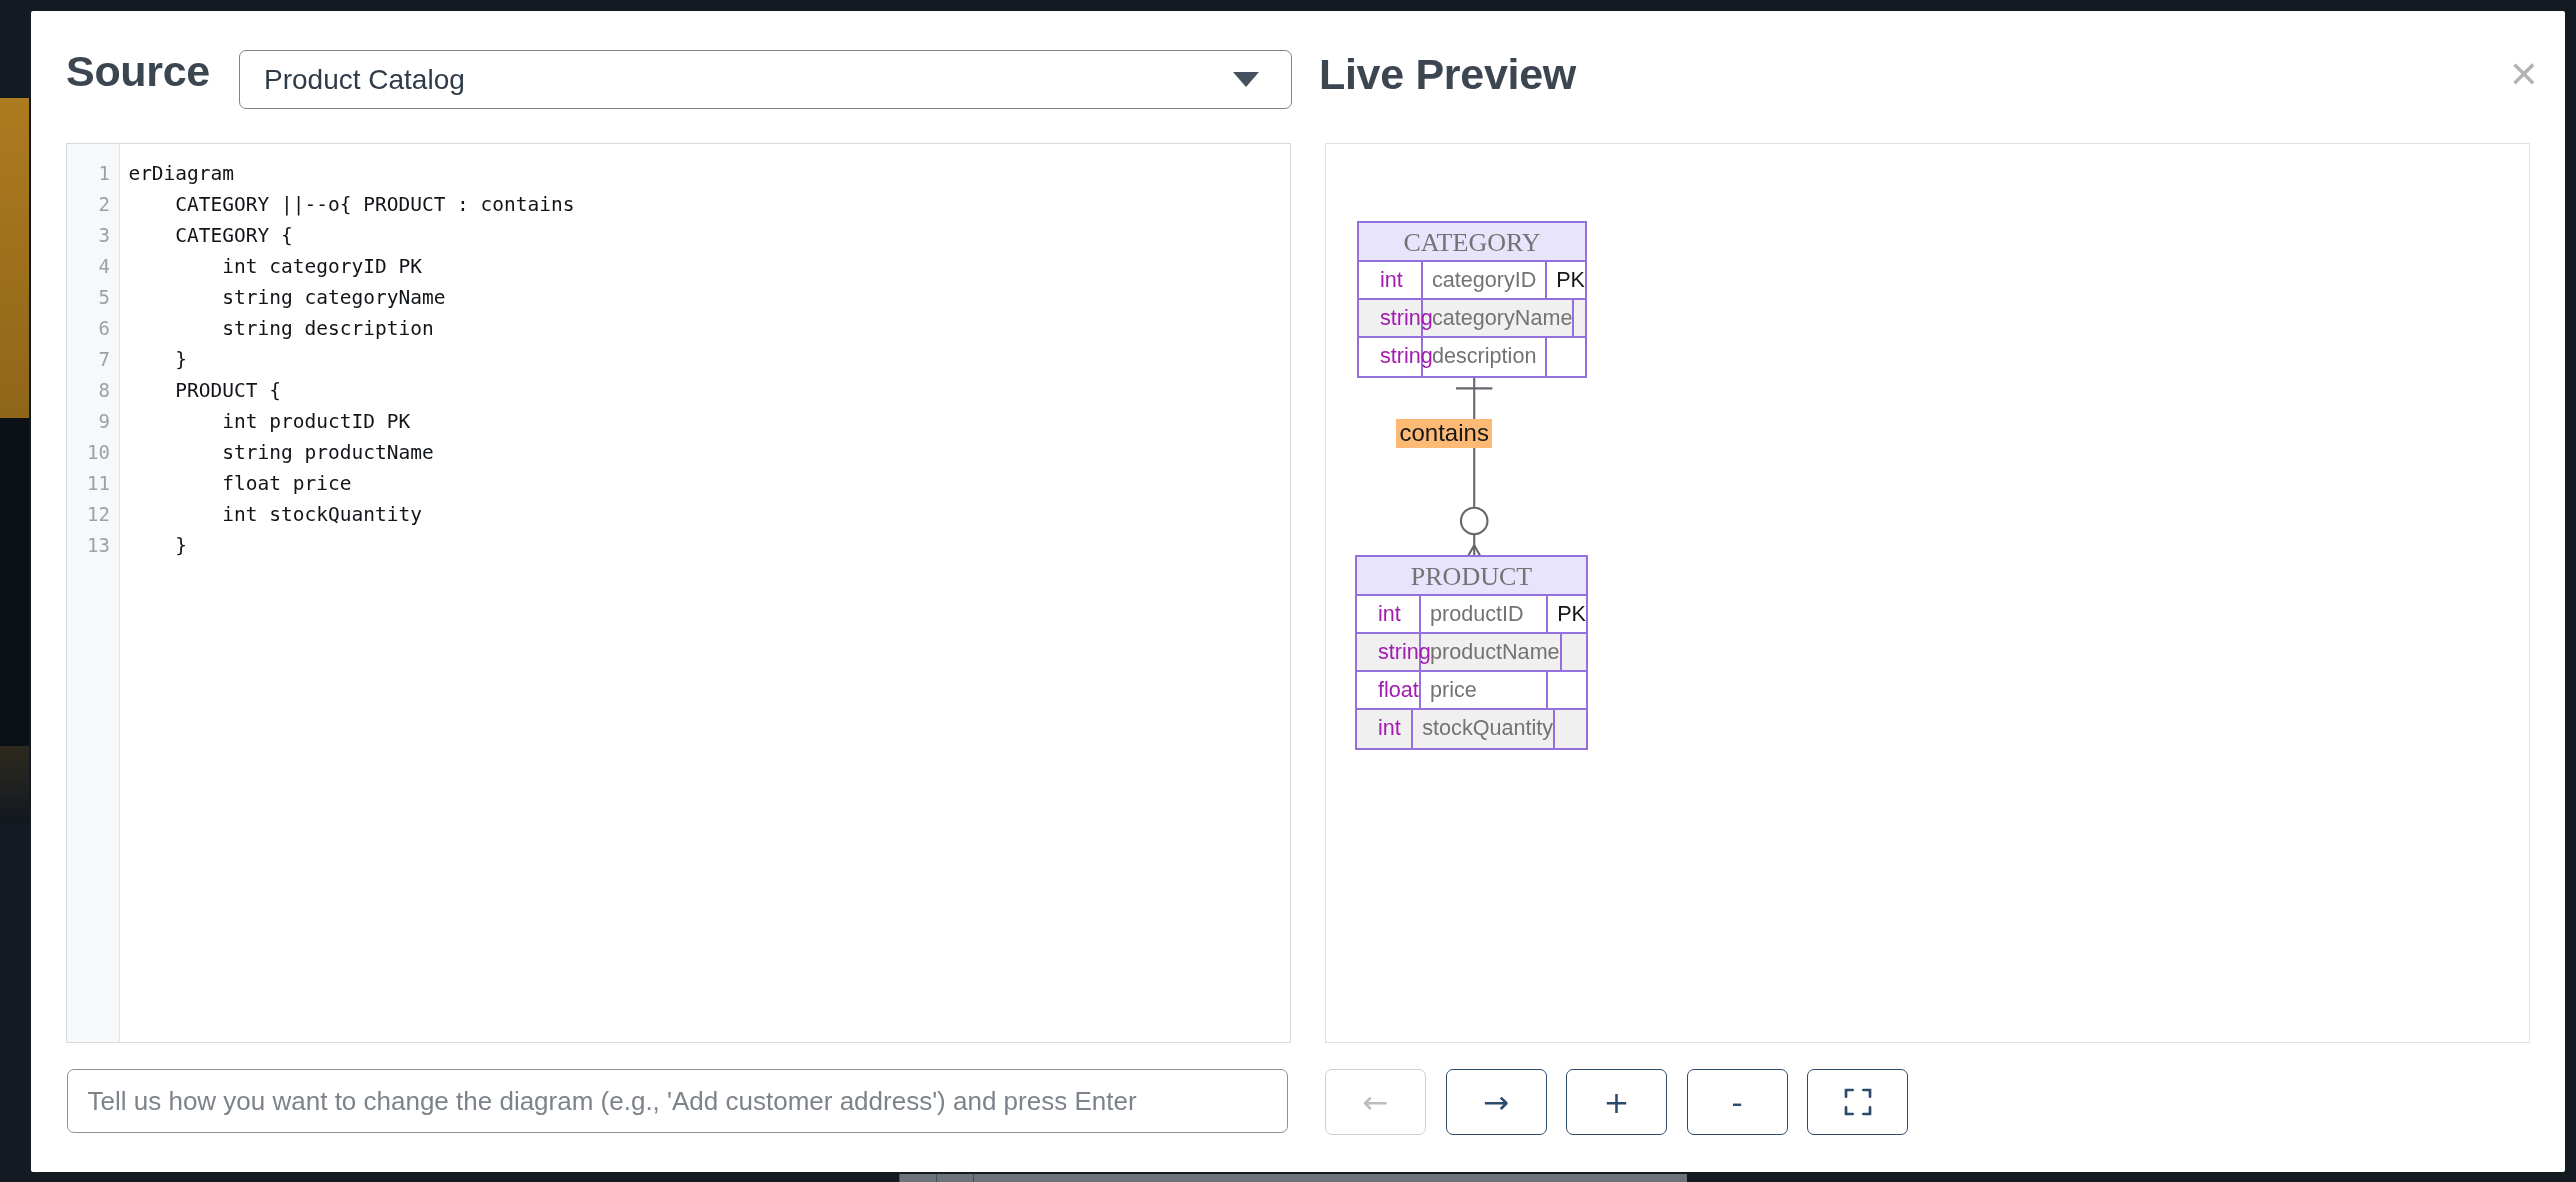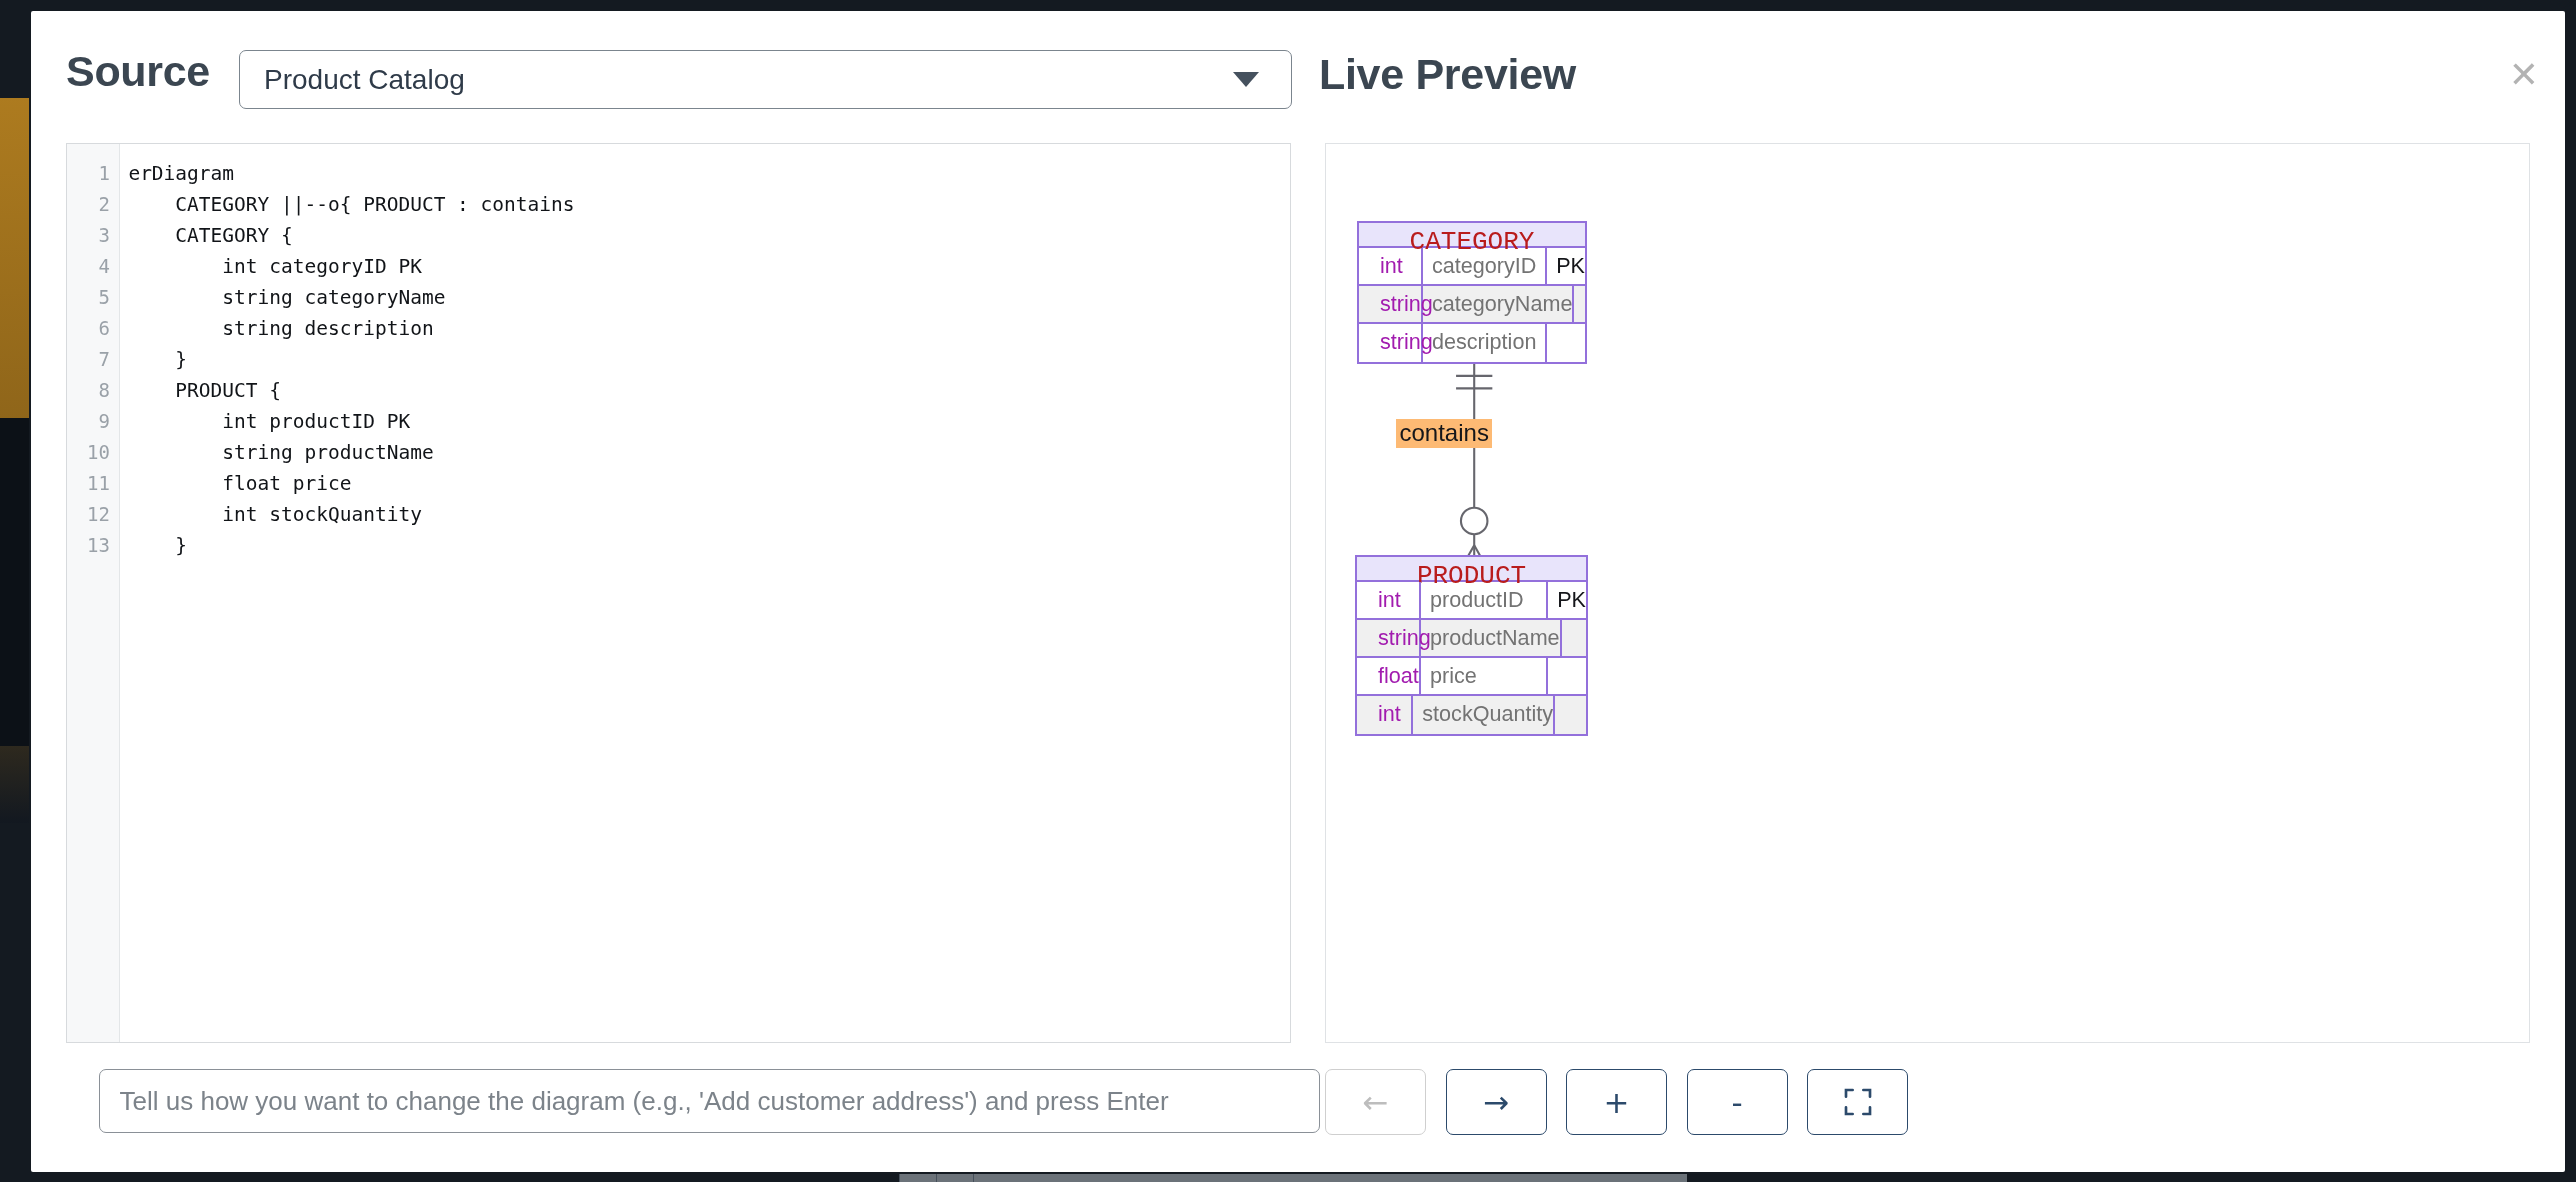--- a/index.html
+++ b/index.html
@@ -147,21 +147,20 @@
     position: absolute;
     left: 36px; top: 953px;
     width: 1221px; height: 64px;
     border: 1.4px solid #8a9097;
     border-radius: 7px;
     background: #ffffff;
     padding: 0 19.5px;
     font-family: "Liberation Sans", sans-serif;
     font-size: 26px;
     color: #6f767d;
-    margin-left: 32px;
   }
   #prompt-input::placeholder { color: #7c838a; opacity: 1; }
 
   
   #preview-canvas {
     position: absolute;
     left: 1294px; top: 26.5px;
     width: 1205px; height: 900px;
     border: 1.4px solid #dfe2e5;
     background: #ffffff;
@@ -176,24 +175,24 @@
   .entity {
     position: absolute;
     border: 2.1px solid #9370db;
     background: #ffffff;
   }
   .entity .ent-title {
     background: #e8e4fb;
     border-bottom: 2.1px solid #9370db;
     text-align: center;
     font-size: 26px;
-    color: #b91c1c;
-    height: 25px;
+    color: #737373;
+    height: 39px;
     line-height: 39px;
-    font-family: Liberation Mono, monospace;
+    font-family: Liberation Serif, serif;
   }
   .attr-row {
     display: flex;
     height: 38px;
     border-bottom: 2.1px solid #9370db;
   }
   .attr-row:last-child { border-bottom: none; }
   .attr-row.alt { background: #f0f0f0; }
   .attr-row .c-type {
     width: 64px;

